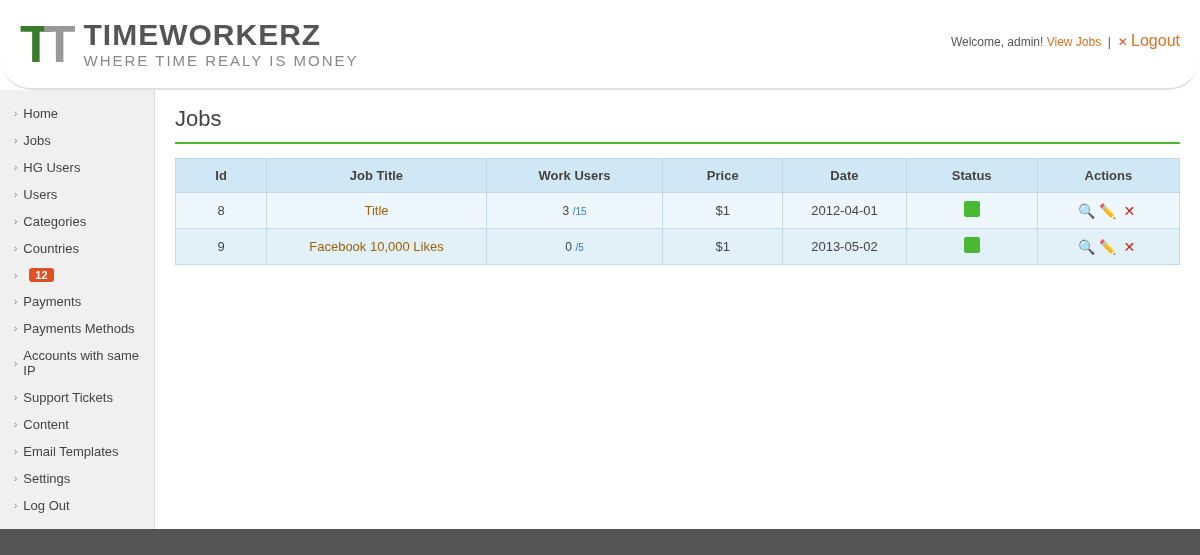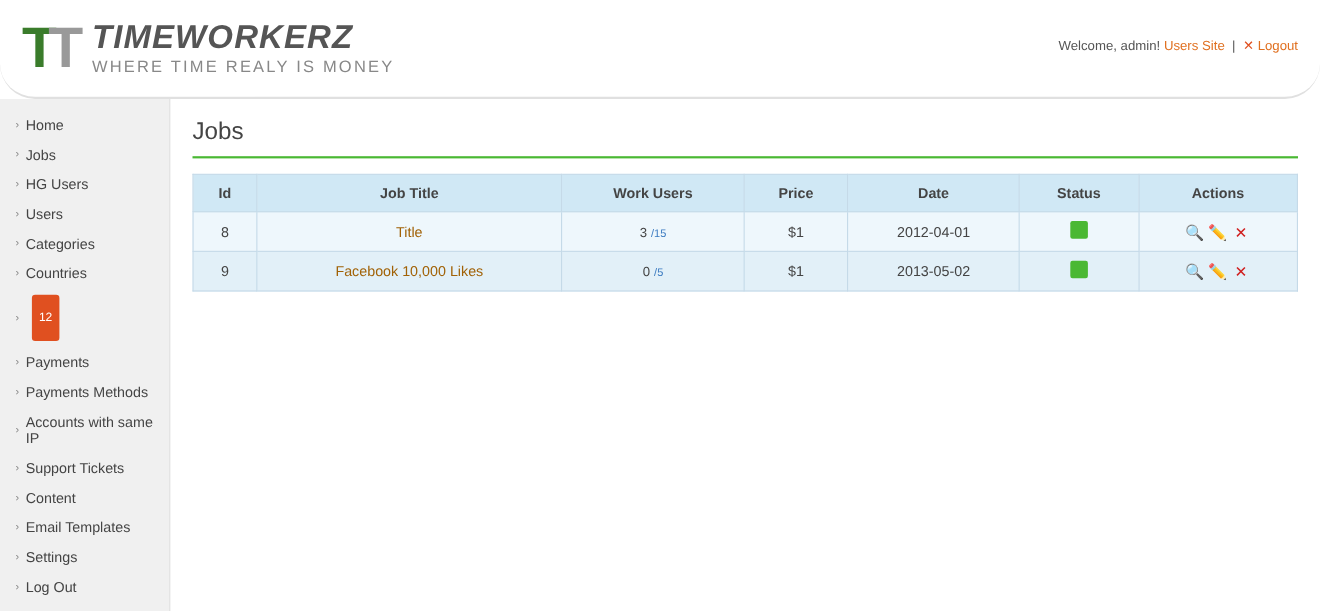--- a/index.html
+++ b/index.html
@@ -41,33 +41,32 @@
       display: flex;
       flex-direction: column;
       margin-left: 4px;
     }
     #logo-name {
       font-size: 30px;
       font-weight: 900;
       color: #555;
       letter-spacing: 1px;
       line-height: 1;
-      font-style: italic;
     }
     #logo-tagline {
       font-size: 15px;
       color: #888;
       letter-spacing: 2px;
       text-transform: uppercase;
       margin-top: 2px;
     }
     #header-right { text-align: right; }
     #welcome-text { font-size: 12px; color: #555; margin-bottom: 6px; }
     #welcome-text a { color: #e07020; text-decoration: none; }
-    #logout-link { color: #e05020; text-decoration: none; font-size: 12px; text-align: right; }
+    #logout-link { color: #e05020; text-decoration: none; font-size: 16px; text-align: right; }
     #admin-panel-text {
       font-size: 30px;
       font-weight: 900;
       color: #4ab8d8;
       letter-spacing: 4px;
       text-transform: uppercase;
       font-style: italic;
     }
 
     
@@ -97,22 +96,22 @@
       color: #888;
       font-size: 10px;
       margin-right: 6px;
       display: inline-block;
     }
     .sidebar-label { color: #444; }
     .sidebar-badge {
       background: #e05020;
       color: #fff;
       font-size: 11px;
-      font-weight: normal;
-      padding: 15px 6px;
+      font-weight: bold;
+      padding: 1px 6px;
       border-radius: 3px;
       margin-left: 6px;
     }
 
     
     #content {
       flex: 1;
       padding: 16px 20px;
       background: #fff;
     }
@@ -132,21 +131,21 @@
     #jobs-table {
       width: 100%;
       border-collapse: collapse;
       background: #e8f4fb;
       font-size: 13px;
     }
     #jobs-table thead tr {
       background: #d0e8f5;
     }
     #jobs-table th {
-      padding: 9px 10px;
+      padding: 9px 26px;
       text-align: center;
       font-weight: bold;
       color: #444;
       border: 1px solid #c5dae8;
     }
     #jobs-table td {
       padding: 8px 10px;
       text-align: center;
       border: 1px solid #c5dae8;
       color: #444;
@@ -197,21 +196,21 @@
       <span class="logo-t1">T</span><span class="logo-t2">T</span>
     </div>
     <div id="logo-company">
       <span id="logo-name">TIMEWORKERZ</span>
       <span id="logo-tagline">WHERE TIME REALY IS MONEY</span>
     </div>
   </div>
   <div id="header-right">
     <div id="welcome-text">
       <span>Welcome, admin!</span>
-      <a href="#">Users Site</a>
+      <a href="#">View Jobs</a>
       &nbsp;|&nbsp;
       <span style="color:#e05020; font-size:12px;">✕</span>
       <a href="#" id="logout-link">Logout</a>
     </div>
   </div>
 </div>
 
 <div id="main-layout">
 
   <nav id="sidebar">

